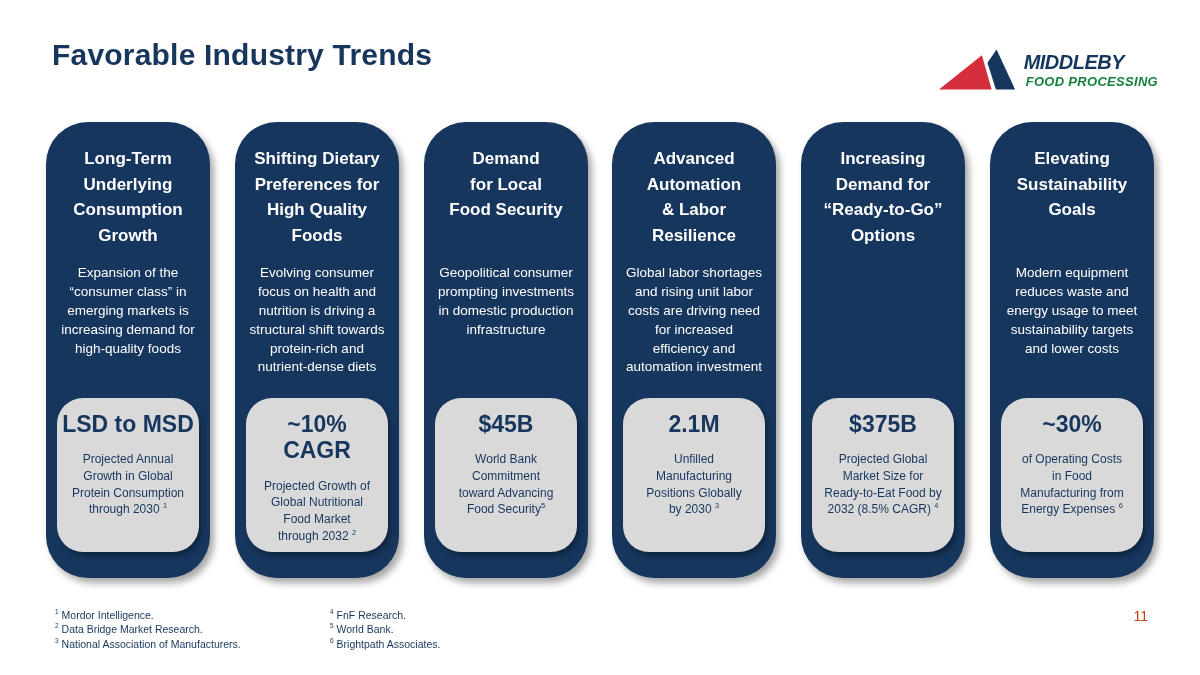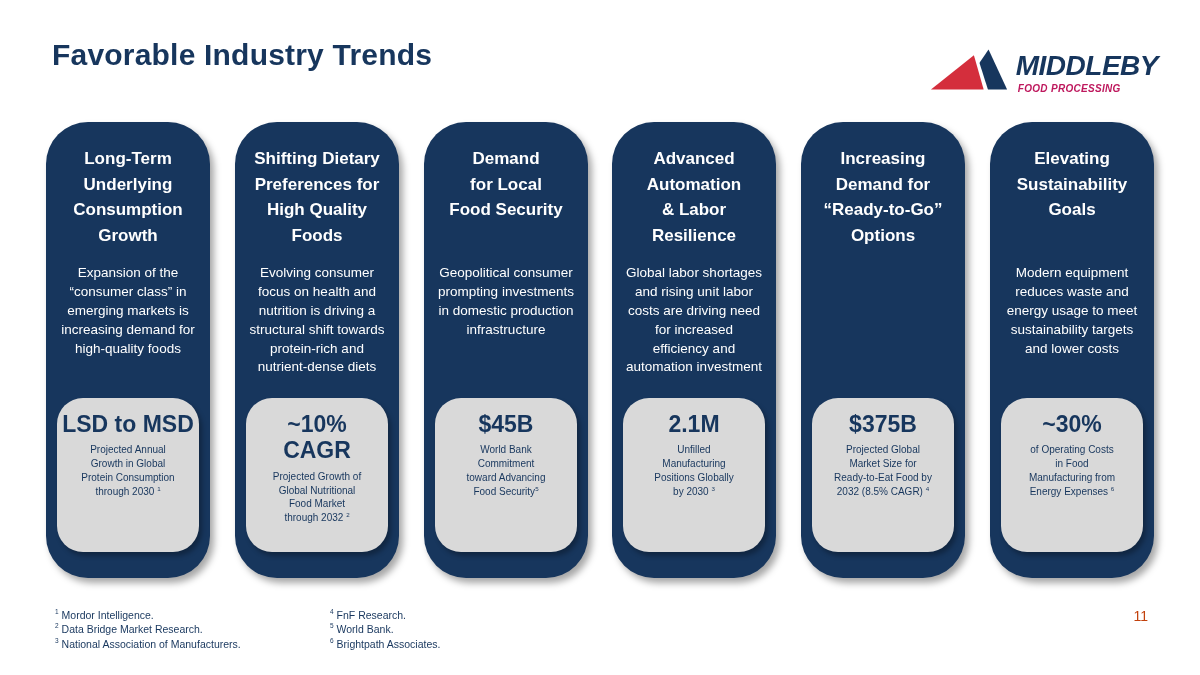--- a/index.html
+++ b/index.html
@@ -15,25 +15,25 @@
   .slide-title {
     position:absolute; left:52px; top:38px;
     font-size:30px; font-weight:700; color:#17365D; letter-spacing:0.2px;
   }
 
   
   .logo { position:absolute; top:46px; right:42px; display:flex; align-items:flex-start; gap:5px; }
   .logo-mark { width:82px; height:46px; }
   .logo-text { display:flex; flex-direction:column; align-items:flex-start; padding-top:6px; }
   .logo-name {
-    font-size:28px; font-weight:800; font-style:italic; color:#17365D;
+    font-size:20px; font-weight:800; font-style:italic; color:#17365D;
     line-height:1; letter-spacing:-0.5px;
   }
   .logo-tagline {
-    font-size:10px; font-weight:800; font-style:italic; color:#be185d;
+    font-size:13px; font-weight:800; font-style:italic; color:#15803d;
     line-height:1.1; letter-spacing:0.3px; margin-top:3px; margin-left:2px;
   }
 
   
   .card {
     position:absolute; top:122px; width:164px; height:456px;
     background:#17365D; border-radius:42px;
     box-shadow:4px 5px 7px rgba(0,0,0,0.35);
   }
   .card-title {
@@ -46,21 +46,21 @@
     text-align:center; color:#ffffff;
     font-size:13.5px; line-height:1.4; white-space:pre-line;
   }
   .stat-box {
     position:absolute; top:276px; left:11px; right:11px; height:154px;
     background:#D9D9D9; border-radius:26px;
     box-shadow:3px 4px 5px rgba(0,0,0,0.30);
     text-align:center; color:#17365D; padding:13px 5px 0;
   }
   .stat-value { font-size:23px; font-weight:700; line-height:1.15; }
-  .stat-desc  { font-size:10px; line-height:1.38; margin-top:6px; }
+  .stat-desc  { font-size:12px; line-height:1.38; margin-top:14px; }
   .stat-desc .txt { white-space:pre-line; }
   sup { font-size:0.62em; }
 
   
   .footnotes {
     position:absolute; top:608px; font-size:10.5px; color:#17365D; line-height:1.33;
   }
   .fn-left  { left:55px; }
   .fn-right { left:330px; }
   .page-number {

